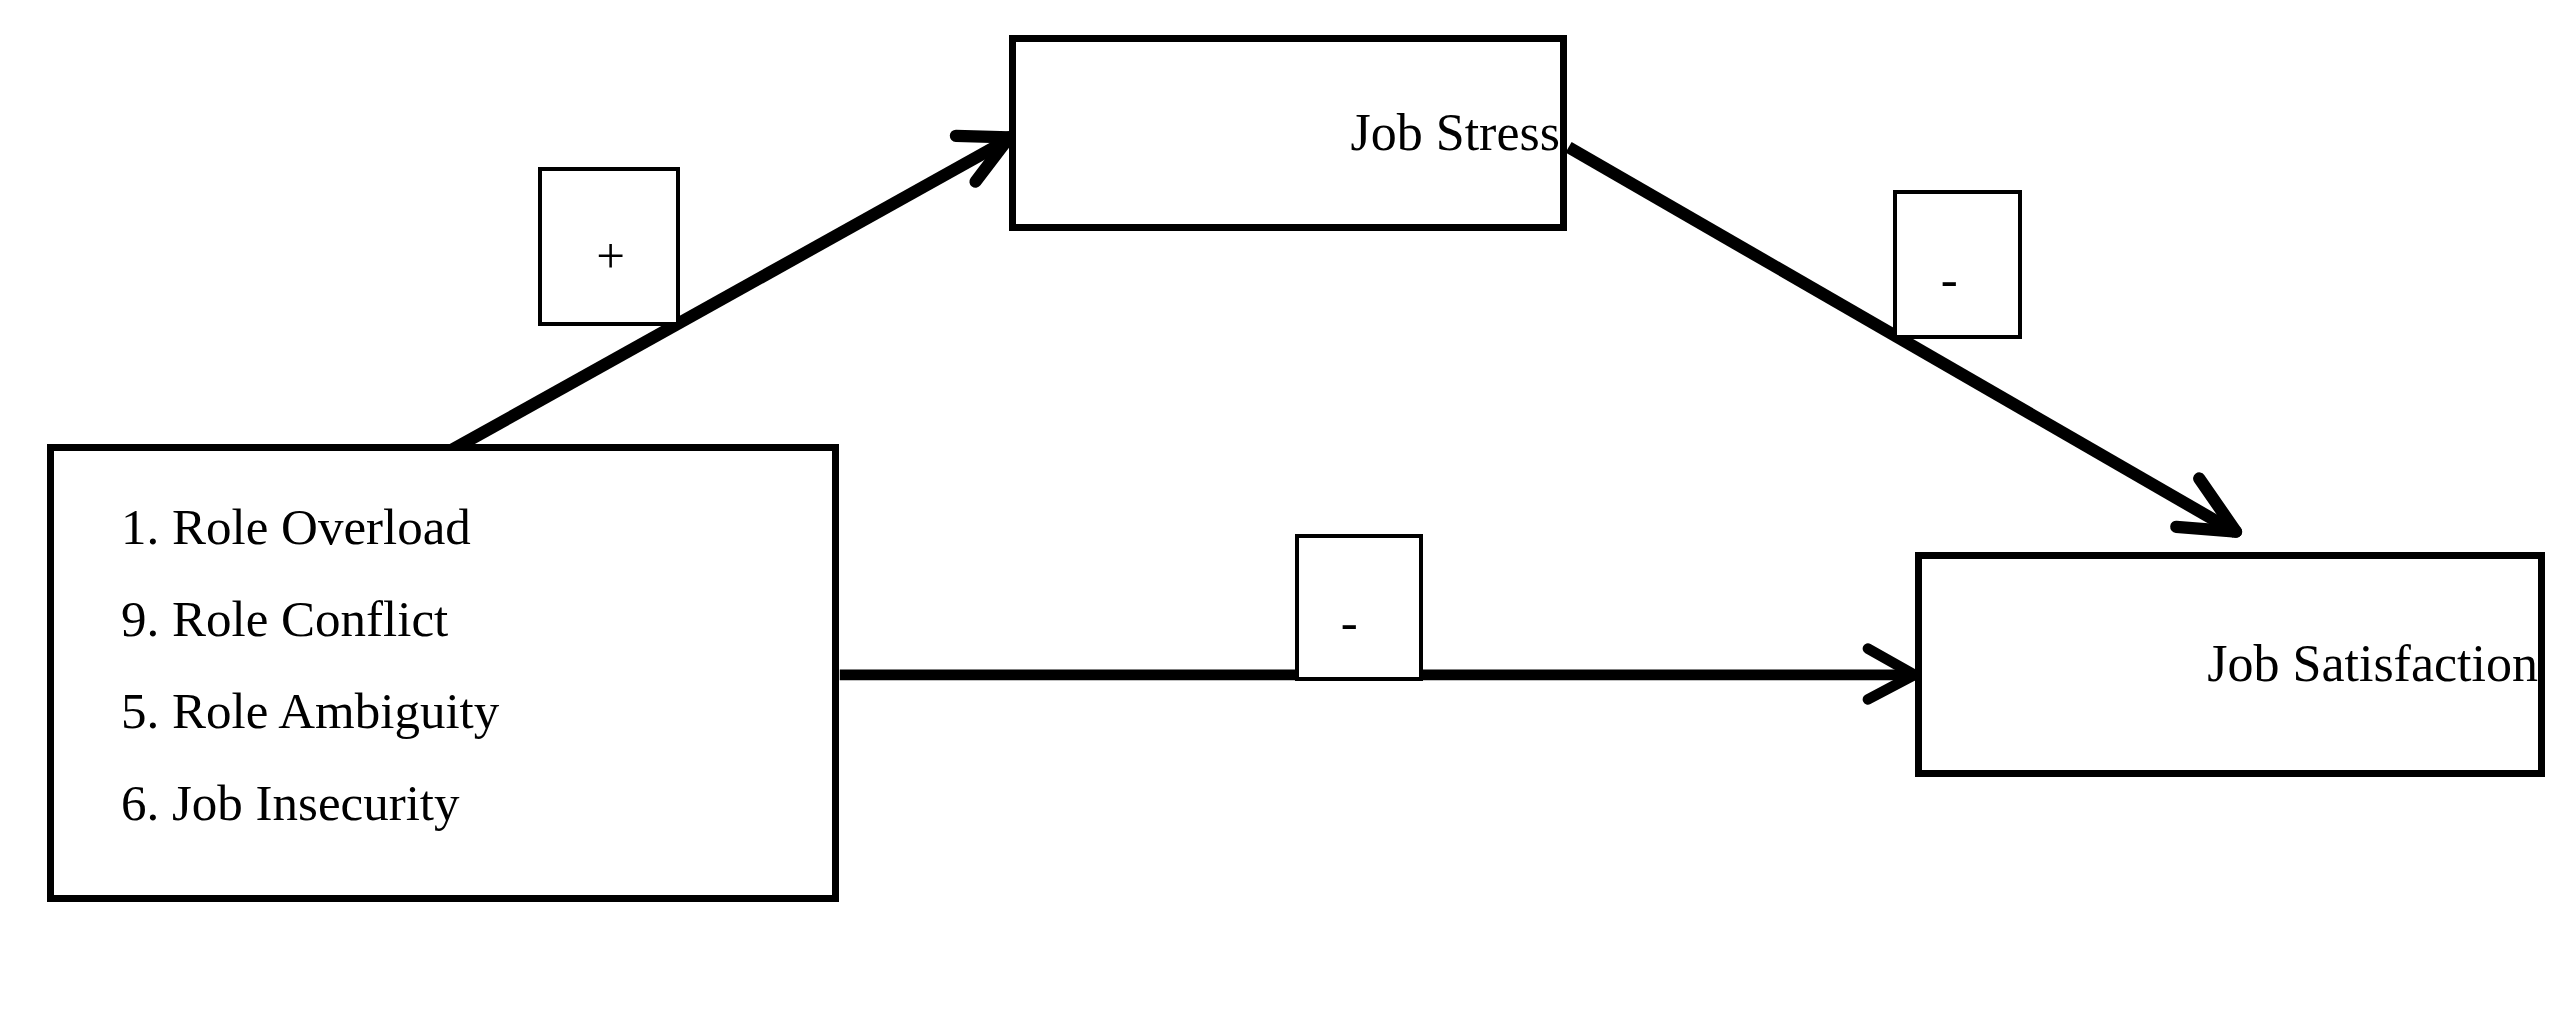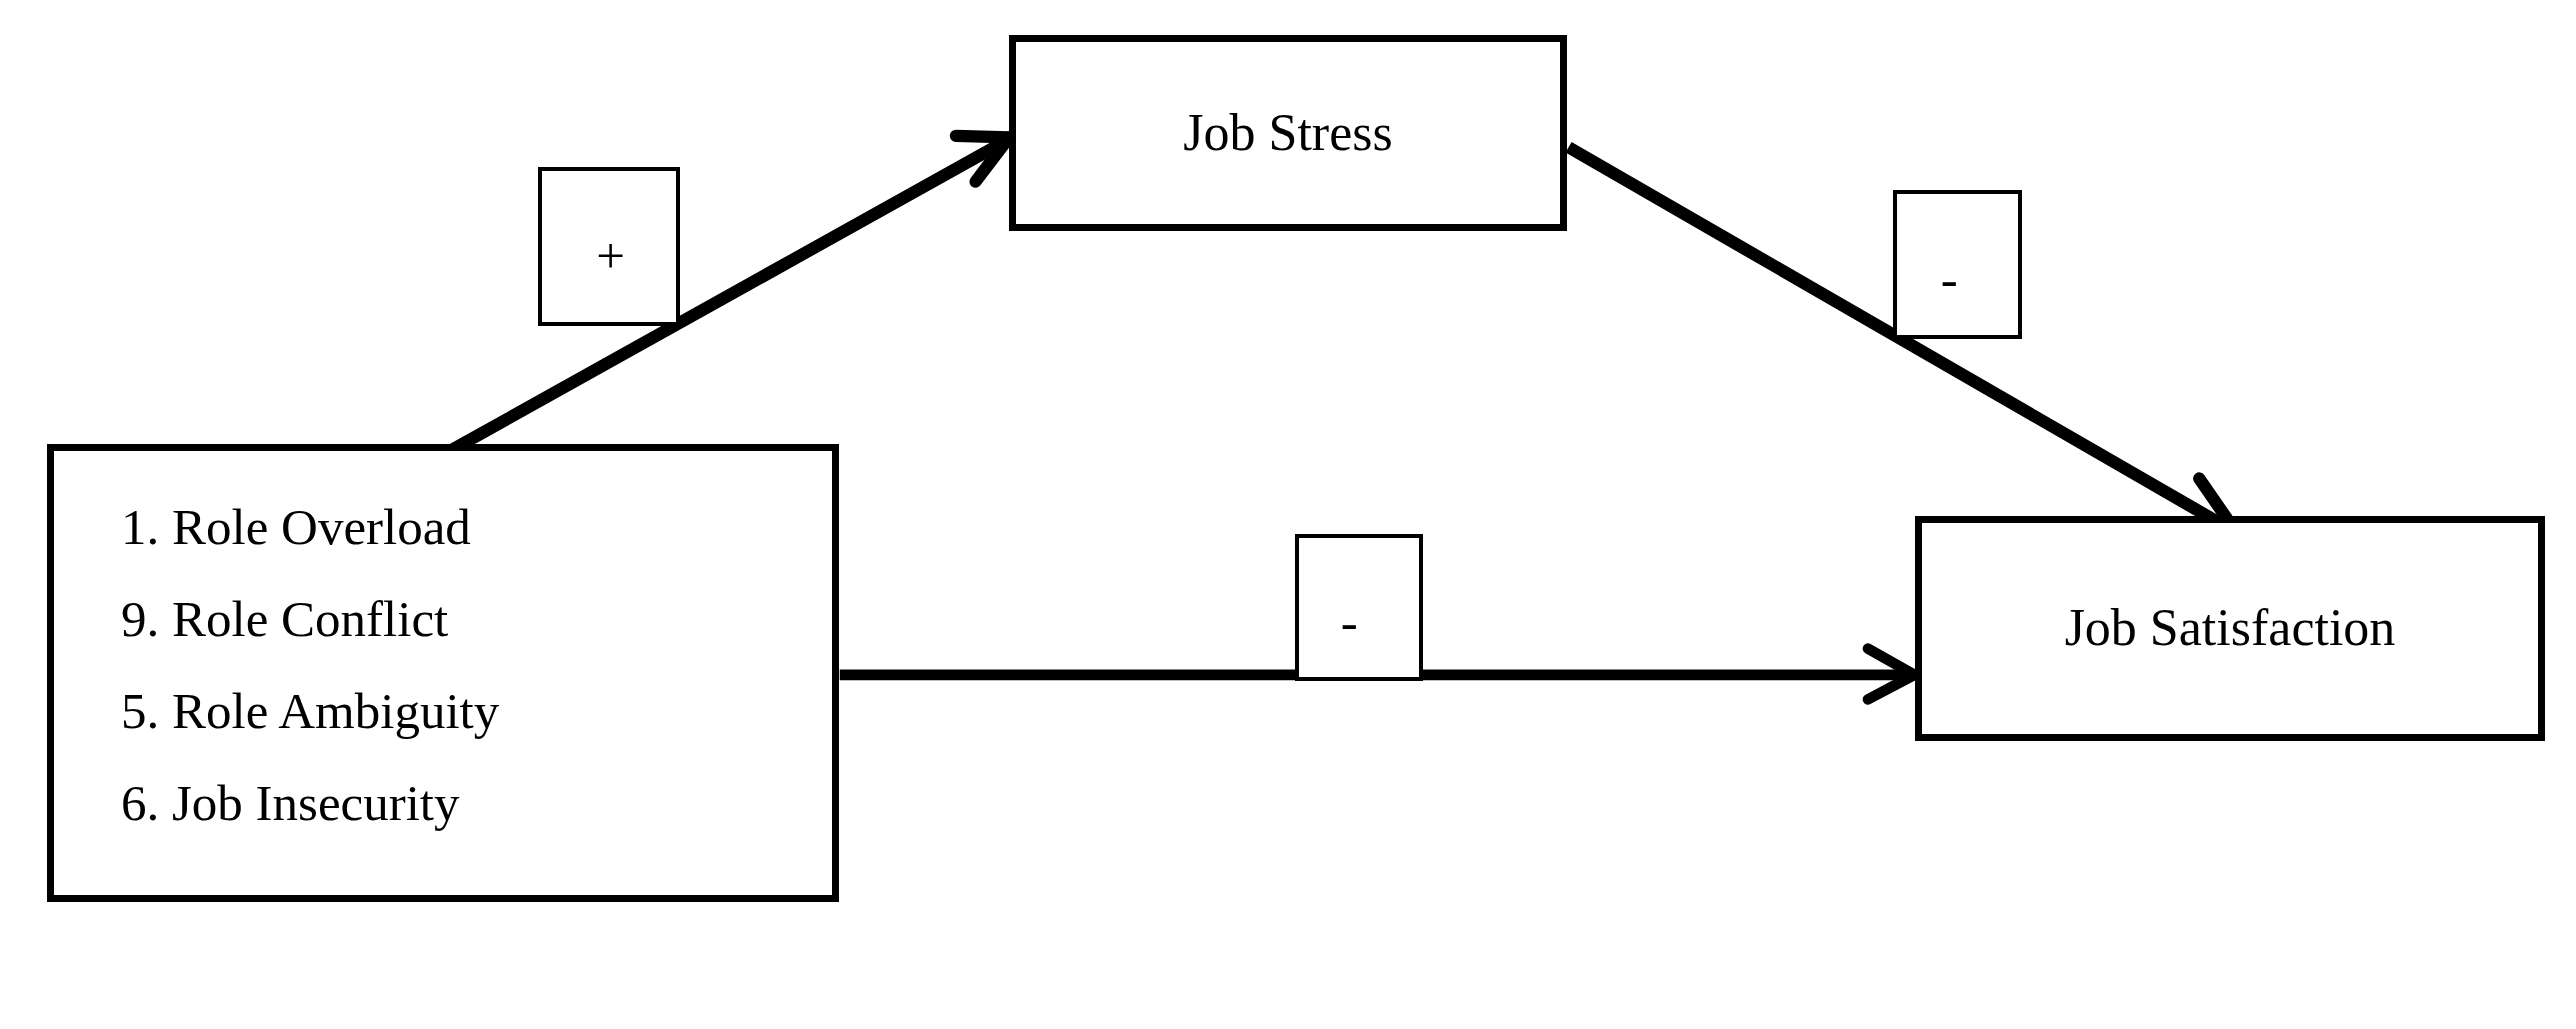--- a/index.html
+++ b/index.html
@@ -28,21 +28,21 @@
   .node-box {
     position: absolute;
     box-sizing: border-box;
     background: #ffffff;
     border: 7.4px solid #000000;
     display: flex;
     z-index: 3;
   }
   .node-centered {
     align-items: center;
-    justify-content: center;
+    justify-content: flex-end;
   }
   .node-label {
     font-family: "Liberation Serif", "DejaVu Serif", serif;
     font-size: 52px;
     line-height: 1.05;
     color: #000000;
     white-space: nowrap;
   }
   
   #antecedents-box {
@@ -69,21 +69,21 @@
   
   #job-stress-box {
     left: 1009px;
     top: 35px;
     width: 558px;
     height: 196px;
   }
   
   #job-satisfaction-box {
     left: 1915px;
-    top: 516px;
+    top: 552px;
     width: 630px;
     height: 225px;
   }
   
   .sign-box {
     position: absolute;
     box-sizing: border-box;
     background: #ffffff;
     border: 4.1px solid #000000;
     display: flex;

